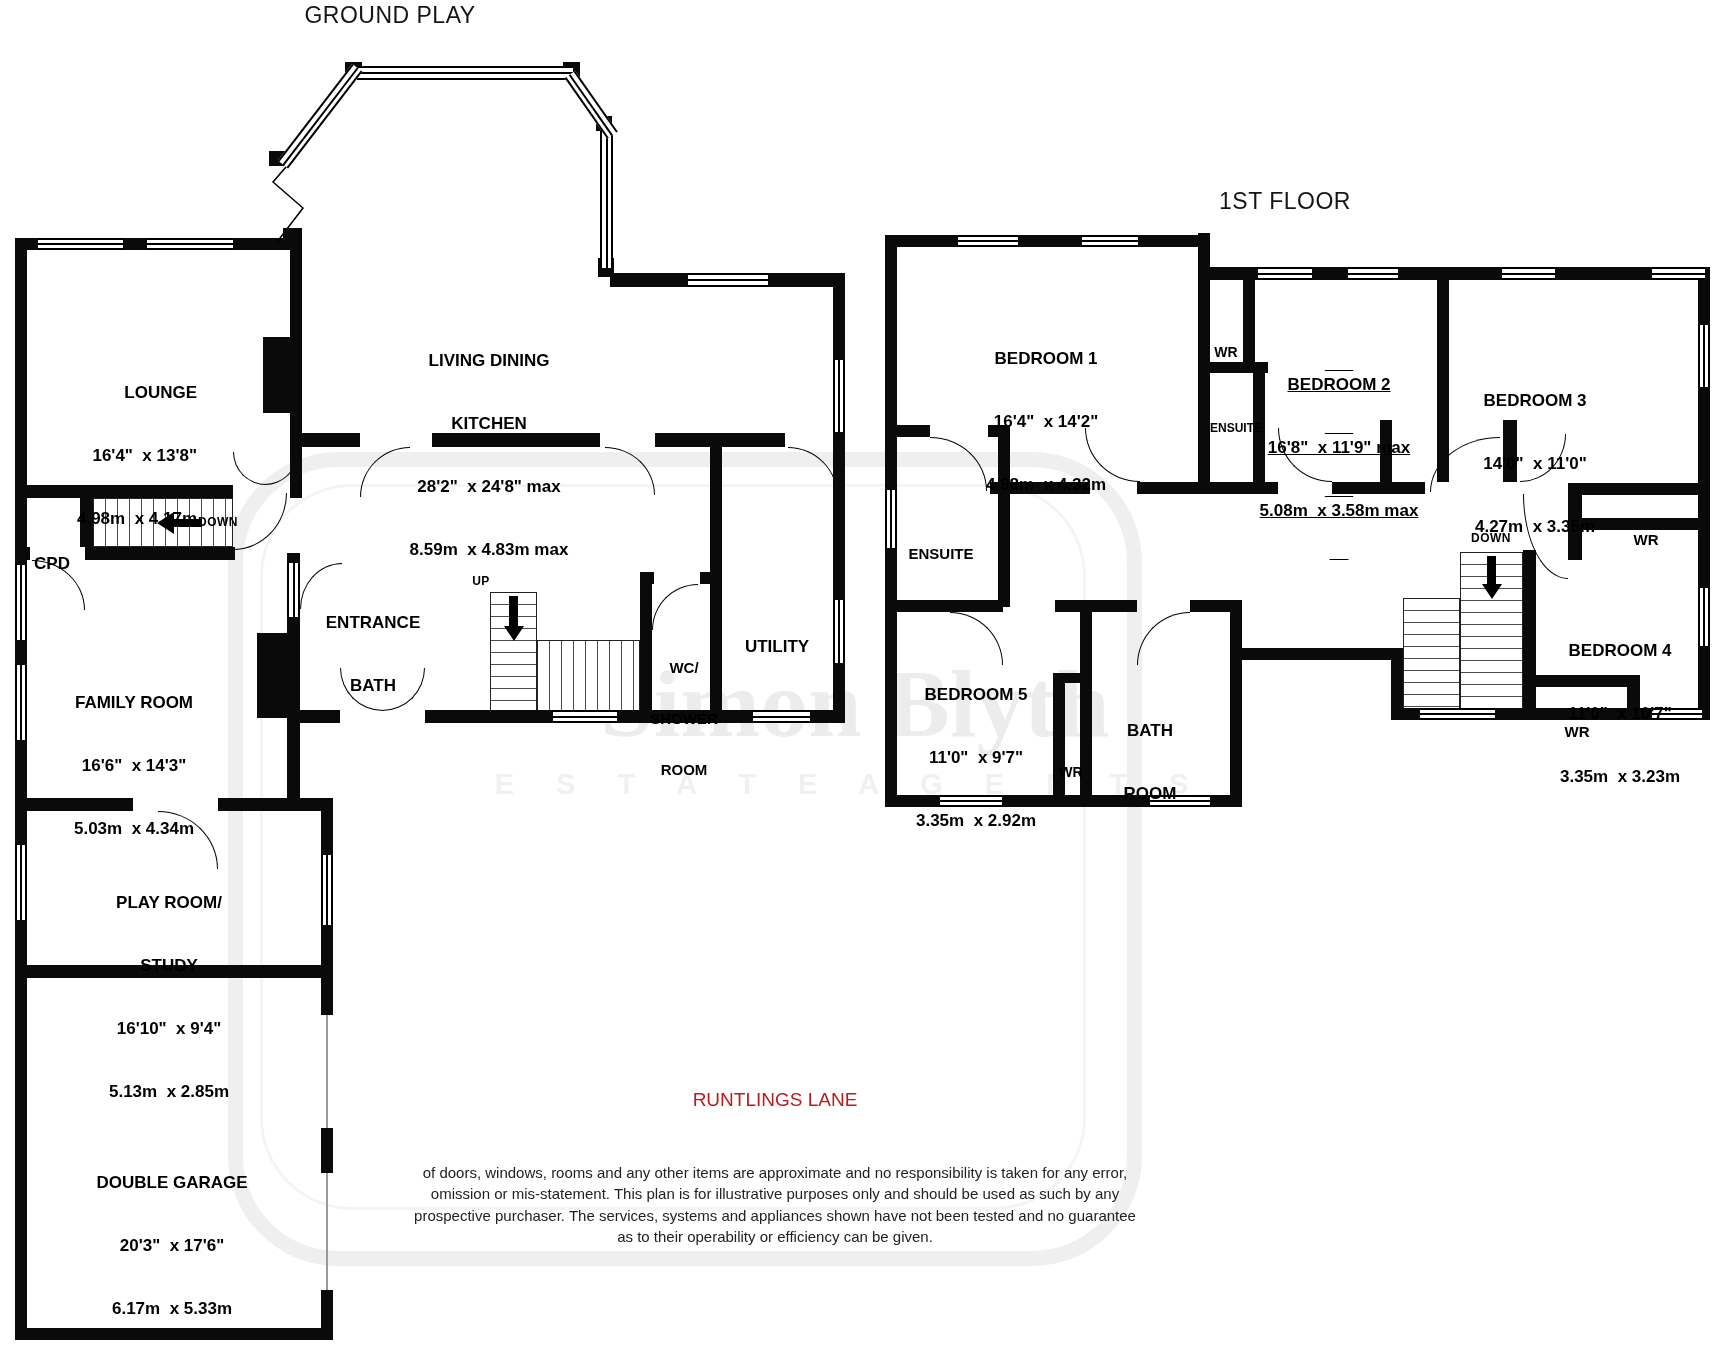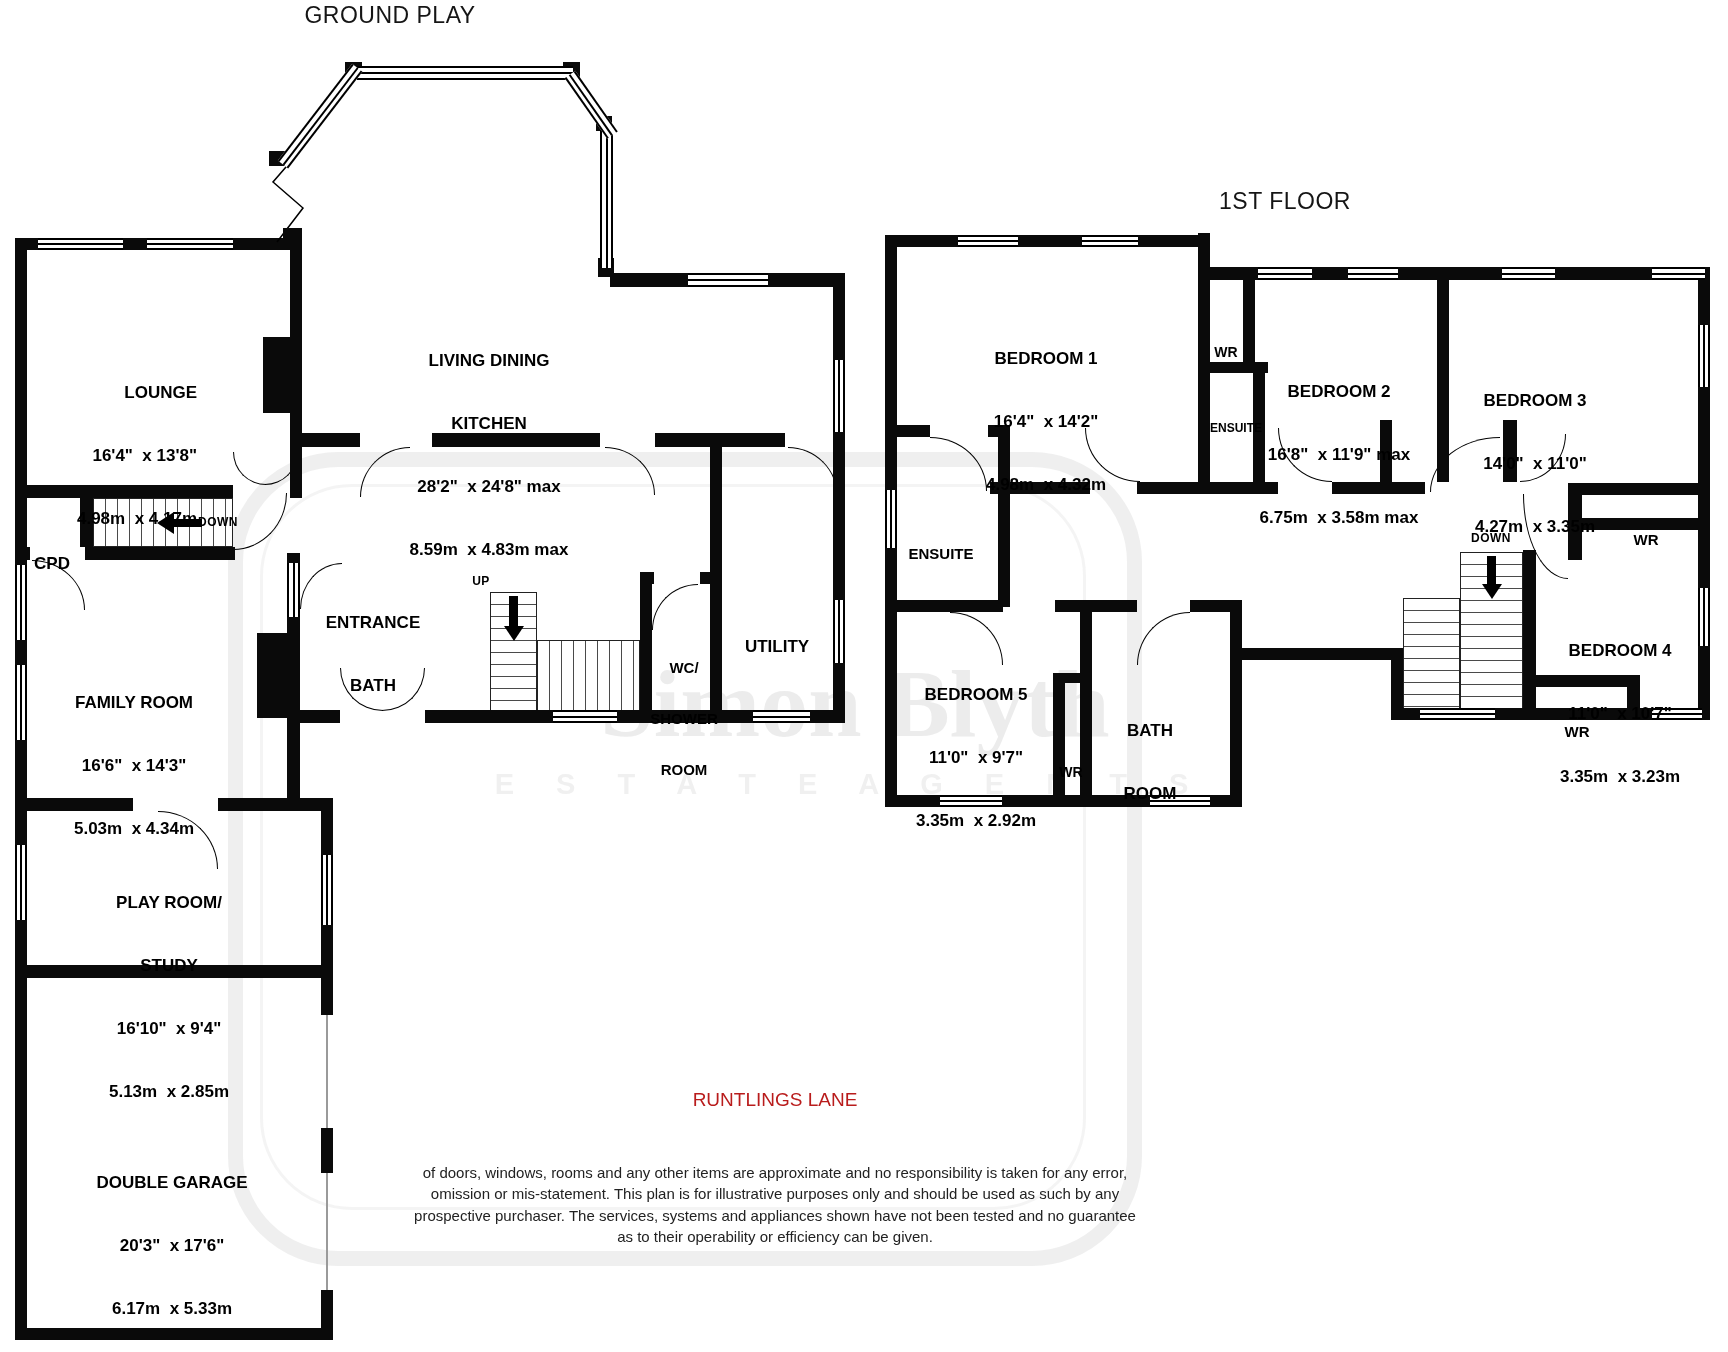--- a/index.html
+++ b/index.html
@@ -267,24 +267,24 @@
     <div class="stair sh" style="left:1403px;top:598px;width:57px;height:115px;"></div>
     <div class="abar" style="left:1487px;top:556px;width:9px;height:28px;"></div>
     <div class="ahead down" style="left:1482px;top:584px;"></div>
     <div class="lbl tiny" style="left:1491px;top:534px;">DOWN</div>
 
     <div class="lbl" style="left:1046px;top:306px;">
       <div>BEDROOM 1</div>
       <div>16'4"  x 14'2"</div>
       <div>4.98m  x 4.32m</div>
     </div>
-    <div class="lbl" style="left:1339px;top:339px;">
+    <div class="lbl" style="left:1339px;top:332px;text-decoration:underline;">
       <div>BEDROOM 2</div>
       <div>16'8"  x 11'9" max</div>
-      <div>6.75m  x 3.58m max</div>
+      <div>5.08m  x 3.58m max</div>
     </div>
     <div class="lbl" style="left:1535px;top:348px;">
       <div>BEDROOM 3</div>
       <div>14'0"  x 11'0"</div>
       <div>4.27m  x 3.35m</div>
     </div>
     <div class="lbl" style="left:1620px;top:598px;">
       <div>BEDROOM 4</div>
       <div>11'0"  x 10'7"</div>
       <div>3.35m  x 3.23m</div>

